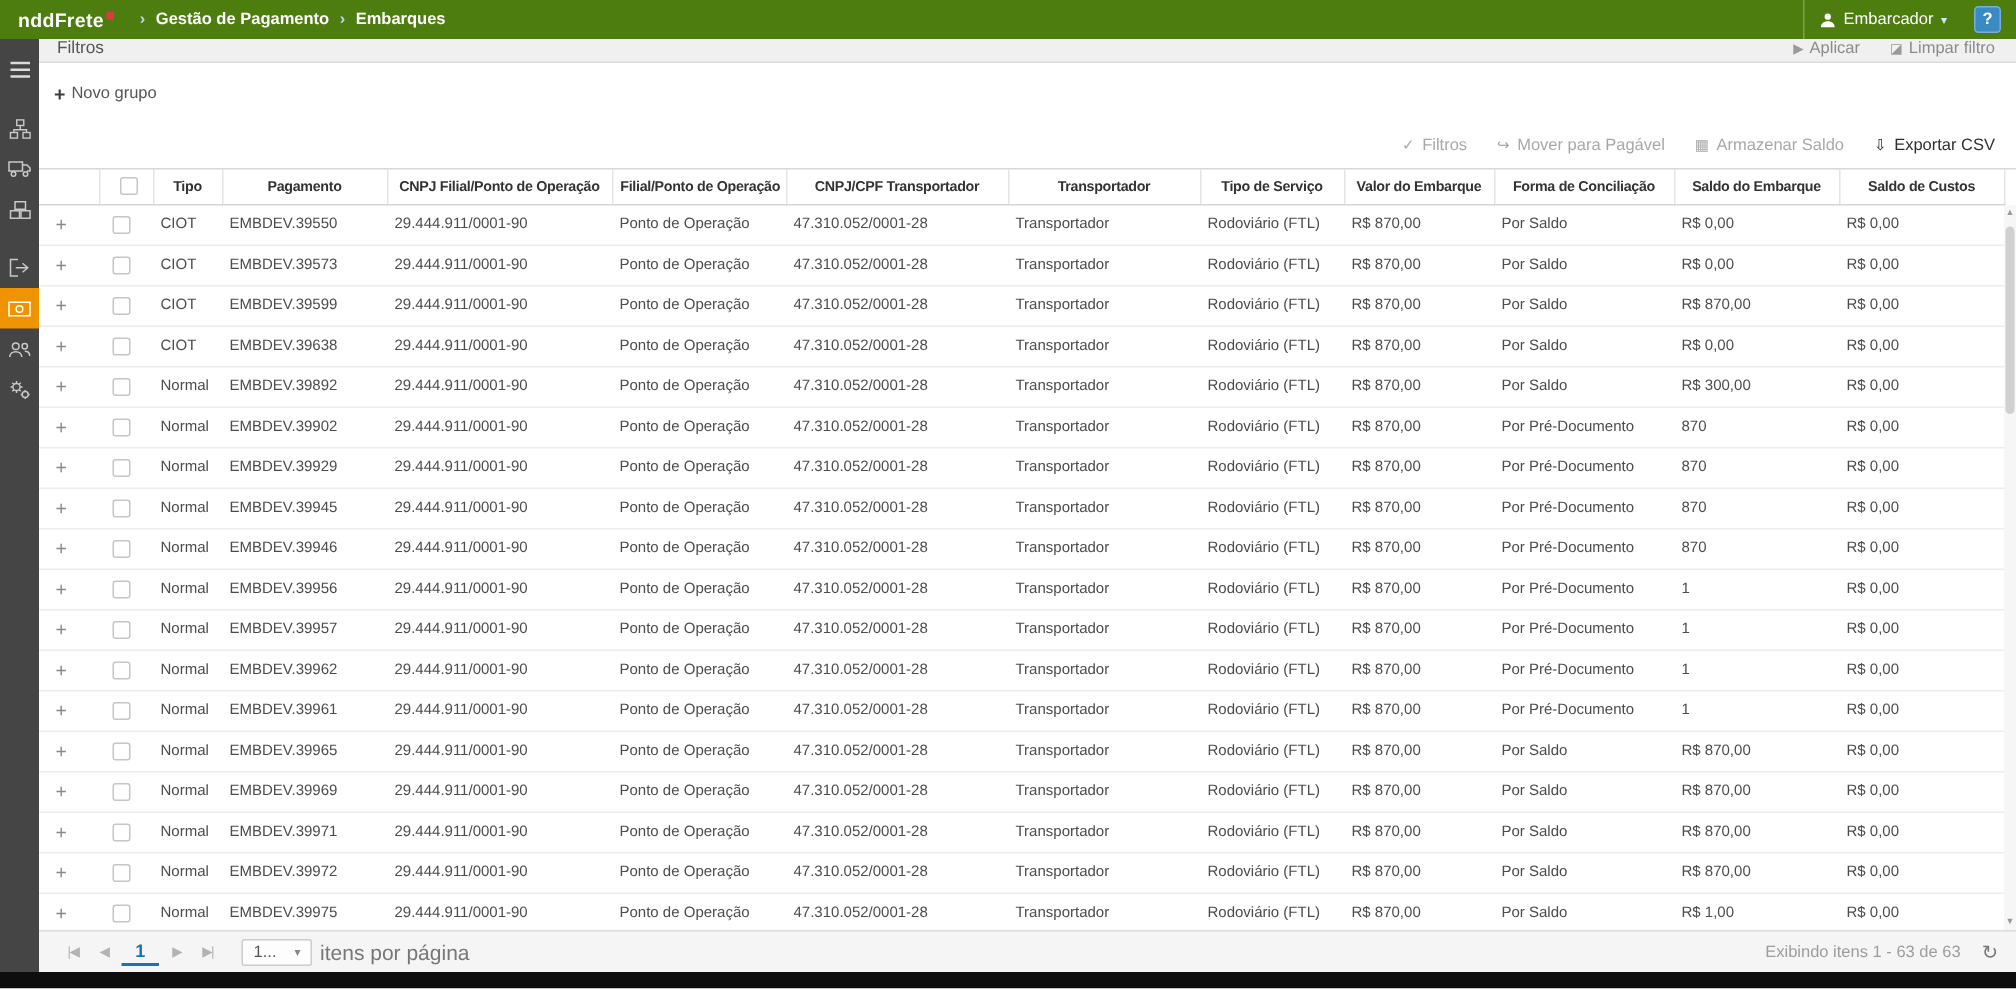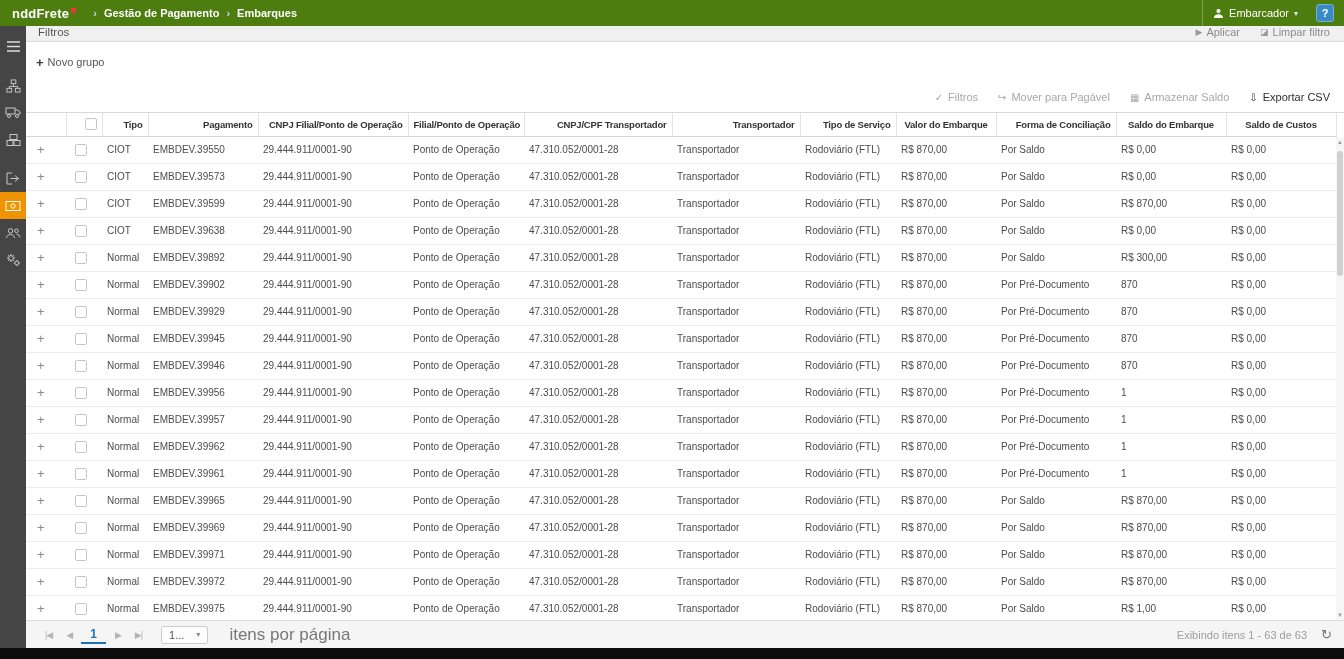--- a/index.html
+++ b/index.html
@@ -39,40 +39,40 @@
   .newgroup b{font-size:13px;color:#3c3c3c;font-weight:bold}
   .toolbar{height:30px;display:flex;align-items:center;justify-content:flex-end;gap:20px;padding-right:14px;flex:none}
   .tbtn{font-size:11px;display:flex;align-items:center;gap:5px;cursor:pointer;color:#2f2f2f}
   .tbtn.disabled{color:#a8a8a8}
   .tbtn .ticon{font-style:normal;font-size:10px}
 
   
   .table-wrap{flex:1;position:relative;min-height:0;overflow:hidden;border-top:1px solid #d8d8d8}
   table{border-collapse:collapse;table-layout:fixed;width:1310px}
   thead th{height:23px;border-bottom:1px solid #d5d5d5;border-right:1px solid #e4e4e4;font-weight:bold;color:#333;
-           font-size:9.5px;letter-spacing:-.2px;text-align:right;padding:0 5px;white-space:nowrap;overflow:hidden;cursor:pointer;background:#fff}
+           font-size:9.5px;letter-spacing:-.2px;text-align:center;padding:0 5px;white-space:nowrap;overflow:hidden;cursor:pointer;background:#fff}
   thead th.num{text-align:center}
   tbody td{height:27px;border-bottom:1px solid #ececec;color:#4c4c4c;font-size:10px;padding:0 5px;white-space:nowrap;overflow:hidden;background:#fff}
   td.num{text-align:left}
   .expander{color:#8a8a8a;font-size:13px;cursor:pointer;padding-left:6px;display:inline-block}
   .cb{display:inline-block;width:12px;height:12px;border:1px solid #c6c6c6;border-radius:2px;background:#fff;vertical-align:middle;cursor:pointer;margin-left:4px}
 
   
   .vscroll{position:absolute;top:24px;right:0;bottom:0;width:8px;background:#f6f6f6}
   .vthumb{position:absolute;top:14px;right:1px;width:6px;height:125px;background:#d0d0d0;border-radius:3px;cursor:pointer}
   .varrow{position:absolute;right:0;width:8px;text-align:center;font-size:6px;color:#9a9a9a;cursor:pointer}
   .varrow.up{top:2px}.varrow.down{bottom:2px}
 
   
   .pagination{height:28px;background:#f5f5f5;border-top:1px solid #dcdcdc;display:flex;align-items:center;padding:0 12px;flex:none}
   .pg-btn{color:#b3b3b3;font-size:9px;padding:0 7px;cursor:pointer;letter-spacing:-1px}
   .pg-num{color:#1b73b4;font-size:12px;font-weight:bold;padding:2px 9px 1px;border-bottom:2px solid #1b73b4;cursor:pointer;margin:0 2px}
   .pg-select{display:flex;align-items:center;gap:12px;border:1px solid #ccc;background:#fdfdfd;border-radius:2px;font-size:11px;color:#555;padding:2px 7px;margin-left:12px;cursor:pointer}
   .pg-select .caret{color:#888}
-  .pg-label{font-size:17px;color:#777;margin-left:21px}
+  .pg-label{font-size:14px;color:#777;margin-left:5px}
   .pag-right{margin-left:auto;display:flex;align-items:center;gap:14px}
   .pg-info{font-size:11px;color:#9d9d9d}
   .refresh{font-size:13px;color:#777;cursor:pointer}
 
   .bottom-strip{height:11px;background:#0d0d0d;width:100%}
 </style>
 </head>
 <body>
 
 <div class="topbar">

